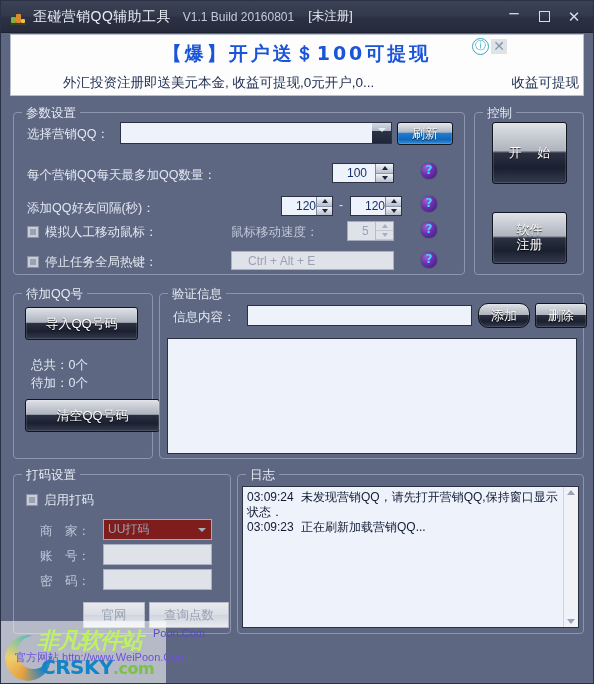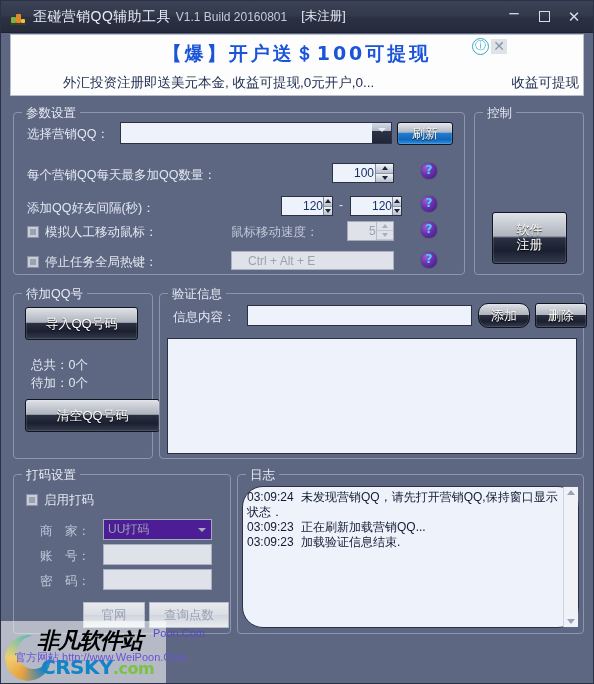--- a/index.html
+++ b/index.html
@@ -24,21 +24,21 @@
     display:flex;align-items:center;
   }
   .title-ico{
     width:16px;height:16px;margin-left:9px;margin-right:7px;position:relative;flex:none;
   }
   .title-ico .b1{position:absolute;left:1px;bottom:2px;width:5px;height:6px;background:#7fb23a;border-radius:1px;}
   .title-ico .b2{position:absolute;left:6px;bottom:2px;width:5px;height:9px;background:#e08a27;border-radius:1px;}
   .title-ico .b3{position:absolute;left:11px;bottom:2px;width:4px;height:4px;background:#f0c040;border-radius:1px;}
   .title-ico .base{position:absolute;left:0;bottom:0;width:16px;height:2px;background:#3a3f2a;}
   .title-main{color:#e9edf6;font-size:14px;letter-spacing:0.4px;white-space:nowrap;}
-  .title-ver{color:#c3cbdb;font-size:12px;margin-left:5px;white-space:nowrap;}
+  .title-ver{color:#c3cbdb;font-size:12px;margin-left:12px;white-space:nowrap;}
   .title-reg{color:#e9edf6;font-size:12.5px;margin-left:14px;white-space:nowrap;}
   .win-btns{margin-left:auto;display:flex;align-items:center;height:31px;}
   .win-btn{
     width:30px;height:31px;display:flex;align-items:center;justify-content:center;
     color:#d7dcea;font-size:13px;font-family:"DejaVu Sans",sans-serif;
   }
   .win-btn.min{font-size:15px;padding-bottom:6px;}
   .win-btn .sq{width:9px;height:9px;border:1.5px solid #d7dcea;}
   .win-btn.close{font-size:15px;font-weight:bold;padding-right:4px;}
 
@@ -109,21 +109,21 @@
   .combo .arrowbox i{
     display:block;width:0;height:0;border-left:4px solid transparent;
     border-right:4px solid transparent;border-top:4px solid #e9edf6;margin-top:-7px;
   }
 
   
   .spin{
     position:absolute;box-sizing:border-box;height:20px;
     border:1px solid #2c3244;background:#eef2fa;display:flex;align-items:center;
   }
-  .spin .val{padding-left:21px;color:#17306b;font-size:12px;flex:1;}
+  .spin .val{padding-left:14px;color:#17306b;font-size:12px;flex:1;}
   .spin .btns{
     width:17px;height:100%;display:flex;flex-direction:column;
     border-left:1px solid #7f879a;
   }
   .spin .btns span{
     flex:1;display:flex;align-items:center;justify-content:center;
     background:linear-gradient(180deg,#f2f4f8,#b8bfcd);
     border-bottom:1px solid #8e96a8;
   }
   .spin .btns span:last-child{border-bottom:none;}
@@ -204,21 +204,21 @@
   .wm{position:absolute;left:0;bottom:0;width:165px;height:62px;pointer-events:none;
       background:rgba(255,255,255,0.55);}
   .wm-moon{
     position:absolute;left:4px;bottom:2px;width:46px;height:46px;border-radius:50%;
     background:conic-gradient(from 200deg,#e8a13c,#f2d06a,#6fc2ae,#2f9fd0,#1f7fc0,#e8a13c);
     -webkit-mask:radial-gradient(circle at 62% 38%, transparent 0 16px, #000 17px);
             mask:radial-gradient(circle at 62% 38%, transparent 0 16px, #000 17px);
     opacity:.95;
   }
   .wm-t1{position:absolute;left:36px;bottom:27px;font-size:22px;font-weight:bold;
-    color:#000000;font-style:italic;letter-spacing:-1px;font-family:Liberation Mono, monospace;}
+    color:#bef264;font-style:italic;letter-spacing:-1px;font-family:Liberation Mono, monospace;}
   .wm-t2{position:absolute;left:40px;bottom:4px;font-size:20px;font-weight:bold;
     color:#1185c6;font-family:"DejaVu Sans",sans-serif;letter-spacing:-0.5px;}
   .wm-t2 em{color:#7cc242;font-style:normal;font-size:16px;}
   .wm-url{position:absolute;left:14px;bottom:18px;font-size:11px;color:#6a52d8;white-space:nowrap;}
   .wm-url2{position:absolute;left:152px;bottom:18px;font-size:11px;color:#5a49c8;white-space:nowrap;}
 </style>
 </head>
 <body>
 
 <div class="app">
@@ -335,20 +335,23 @@
       </div>
       <div class="help" style="left:408px;top:140px;">?</div>
 
     </div>
   </div>
 
   <div class="gb" style="left:473px;top:104px;width:110px;height:170px;">
     <div class="gb-frame"></div>
     <div class="gb-title">控制</div>
     <div class="gb-body">
+      <div class="btn3d" style="left:18px;top:10px;width:75px;height:62px;">
+        <span class="sp">开 始</span>
+      </div>
       <div class="btn3d tall" style="left:18px;top:100px;width:75px;height:52px;">
         <span>软件</span>
         <span>注册</span>
       </div>
     </div>
   </div>
 
   <div class="gb" style="left:12px;top:285px;width:140px;height:173px;">
     <div class="gb-frame"></div>
     <div class="gb-title">待加QQ号</div>
@@ -385,21 +388,21 @@
   <div class="gb" style="left:12px;top:466px;width:218px;height:167px;">
     <div class="gb-frame"></div>
     <div class="gb-title">打码设置</div>
     <div class="gb-body">
       <div class="cbx" style="left:13px;top:20px;">
           <i></i>
         </div>
       <div class="lbl" style="left:31px;top:18px;">启用打码</div>
 
       <div class="lbl dim" style="left:27px;top:49px;">商　家：</div>
-      <div class="combo" style="left:90px;top:45px;width:109px;height:21px;background:#4c1d95;border:1px solid #a3aabb;color:#9aa2b4;gap:25px;">
+      <div class="combo" style="left:90px;top:45px;width:109px;height:21px;background:#7f1d1d;border:1px solid #a3aabb;color:#9aa2b4;gap:25px;">
         <span style="color:#9aa2b4;font-size:12px;padding-left:4px;">UU打码</span>
         <span class="arrowbox" style="background:transparent;">
           <i style="border-top:4px solid #a8aebd;margin-top:0;"></i>
         </span>
       </div>
 
       <div class="lbl dim" style="left:27px;top:74px;">账　号：</div>
       <div class="tin dis flat" style="left:90px;top:70px;width:109px;height:21px;">
         <span></span>
       </div>
@@ -415,31 +418,28 @@
       <div class="btnflat" style="left:136px;top:128px;width:80px;height:26px;">
         <span>查询点数</span>
       </div>
     </div>
   </div>
 
   <div class="gb" style="left:236px;top:466px;width:347px;height:167px;">
     <div class="gb-frame"></div>
     <div class="gb-title">日志</div>
     <div class="gb-body">
-      <div class="panel" style="left:5px;top:12px;width:337px;height:142px;border-radius:21px;">
+      <div class="panel" style="left:5px;top:12px;width:337px;height:142px;">
         <div class="logwrap">
           <div class="logrow wrap">
             <span class="t">03:09:24</span><span>未发现营销QQ，请先打开营销QQ,保持窗口显示状态．</span>
           </div>
           <div class="logrow">
             <span class="t">03:09:23</span><span>正在刷新加载营销QQ...</span>
           </div>
-          <div class="logrow">
-            <span class="t">03:09:23</span><span>加载验证信息结束.</span>
-          </div>
         </div>
         <div class="sbar">
           <i class="up"></i>
           <i class="dn"></i>
         </div>
       </div>
     </div>
   </div>
 
   <div class="wm">

